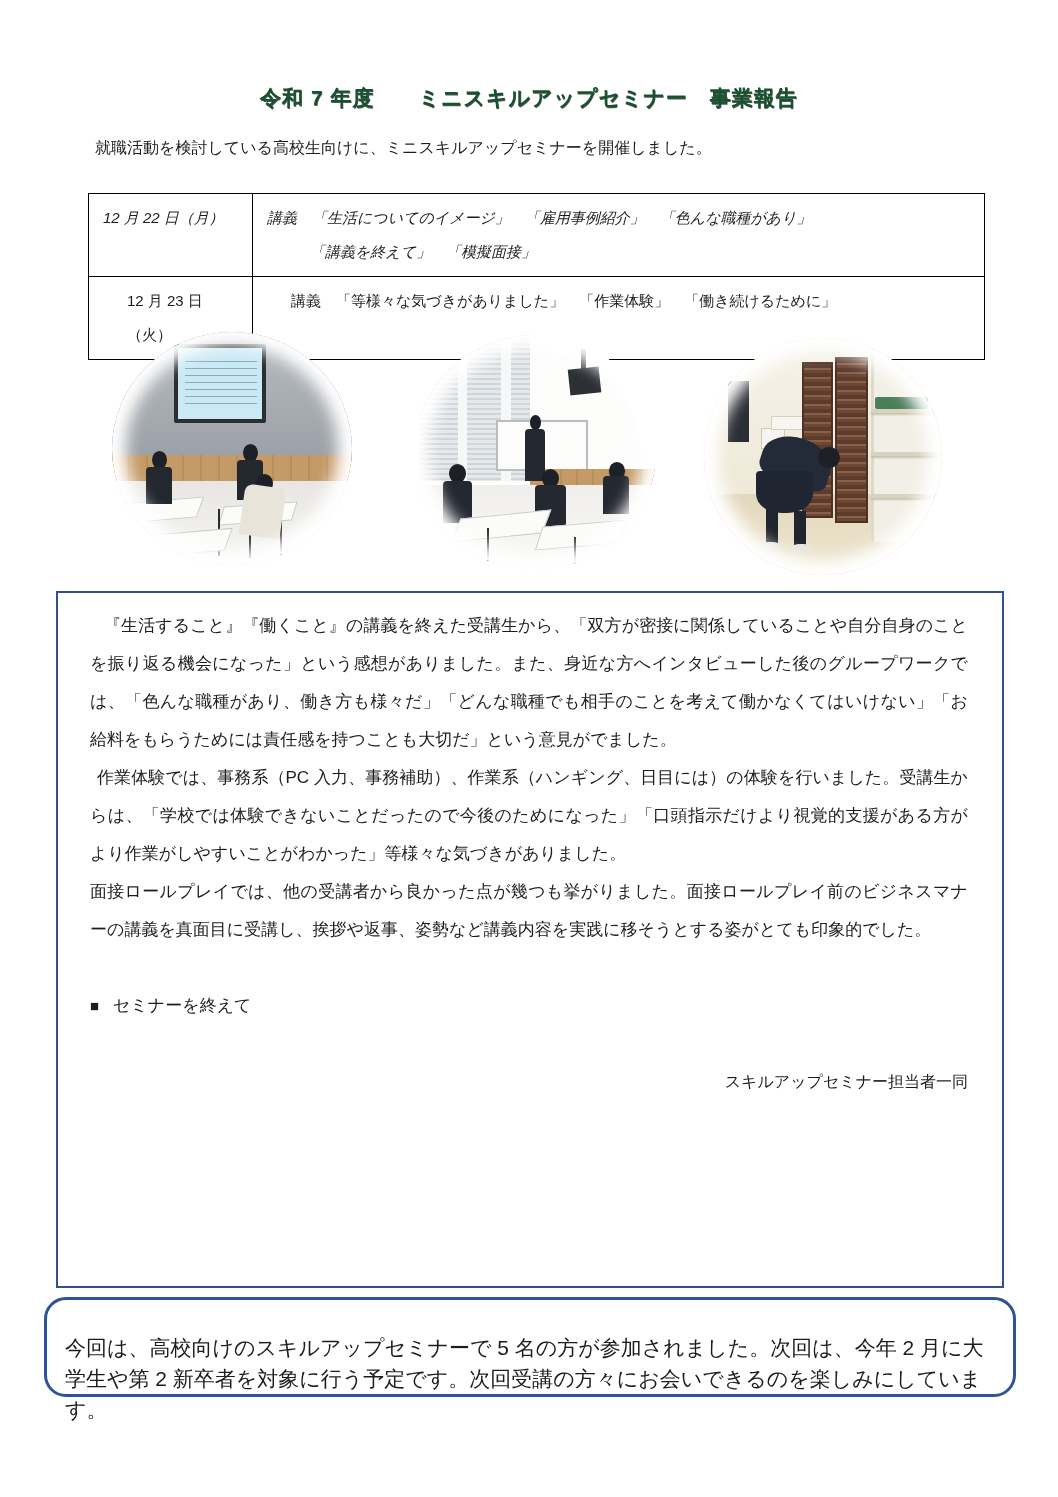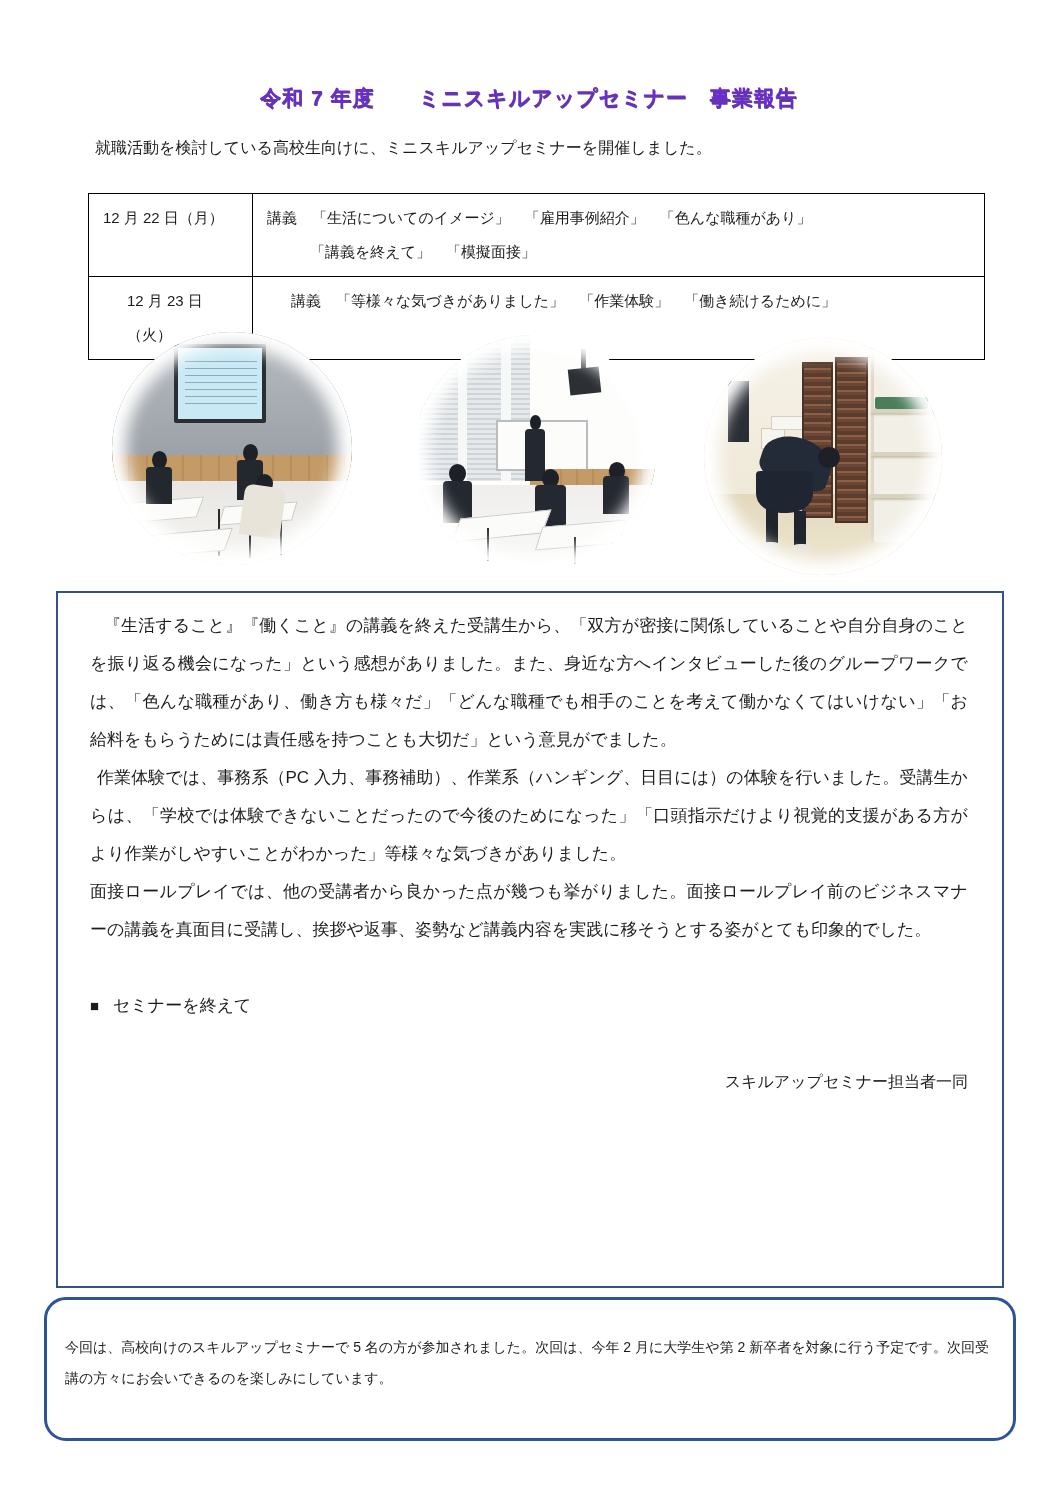--- a/index.html
+++ b/index.html
@@ -6,39 +6,39 @@
   html,body { background:#ffffff; }
   body { font-family:"Liberation Sans","DejaVu Sans",sans-serif; color:#1c1c1c; }
   .page {
     position:relative; width:1058px; height:1497px; margin:0 auto;
     background:#ffffff; overflow:hidden;
   }
   
   .doc-title {
     position:absolute; left:0; top:84px; width:100%;
     text-align:center; font-size:21px; font-weight:bold;
-    letter-spacing:1px; color:#6d28d9;
+    letter-spacing:1px; color:#14532d;
     text-shadow:0.5px 0.5px 0 #555;
   }
   .intro {
     position:absolute; left:95px; top:138px; width:880px;
     font-size:16px; color:#1c1c1c;
   }
   
   .schedule {
     position:absolute; left:88px; top:193px; width:897px;
     border-collapse:collapse; table-layout:fixed;
   }
   .schedule td {
     border:1.6px solid #000; vertical-align:top;
     font-size:15px; line-height:34px; padding:7px 10px 7px 14px;
   }
   .schedule .col-date { width:164px; }
   .schedule .cell-content .line2 { padding-left:43px; }
-  .schedule .row1 td { height:65px; }
+  .schedule .row1 td { height:65px;font-style:italic; }
   .schedule .row2 td { height:37px;padding-left:38px; }
   
   .photo {
     position:absolute; border-radius:50%; overflow:hidden;
     box-shadow: inset 0 0 16px 13px #ffffff;
   }
   .photo * { position:absolute; }
   .photo .feather {
     left:0; top:0; width:100%; height:100%; border-radius:50%;
     box-shadow: inset 0 0 16px 14px #ffffff; z-index:40;
@@ -132,23 +132,23 @@
   .section-heading { font-size:17px; font-weight:normal; }
   .section-heading .bullet { font-size:15px; margin-right:14px; }
   .report-box p { text-align:justify; }
   .p-indent1 { text-indent:14px; }
   .p-indent05 { text-indent:7px; }
   .p-indent2 { text-indent:30px; }
   .section2 { margin-top:38px; }
   .signoff { text-align:right; margin-top:38px; font-size:16px; }
   
   .note-box {
-    position:absolute; left:44px; top:1297px; width:972px; height:144px;
+    position:absolute; left:44px; top:1297px; width:972px; height:100px;
     border:3px solid #2F5496; border-radius:22px; background:#ffffff;
-    padding:32px 22px 0 18px; font-size:14px; line-height:31px;
+    padding:32px 22px 0 18px; font-size:21px; line-height:31px;
   }
 </style>
 </head>
 <body>
 
 <div class="page">
 
   <div class="doc-title">令和 7 年度　　ミニスキルアップセミナー　事業報告</div>
 
   <div class="intro">就職活動を検討している高校生向けに、ミニスキルアップセミナーを開催しました。</div>

